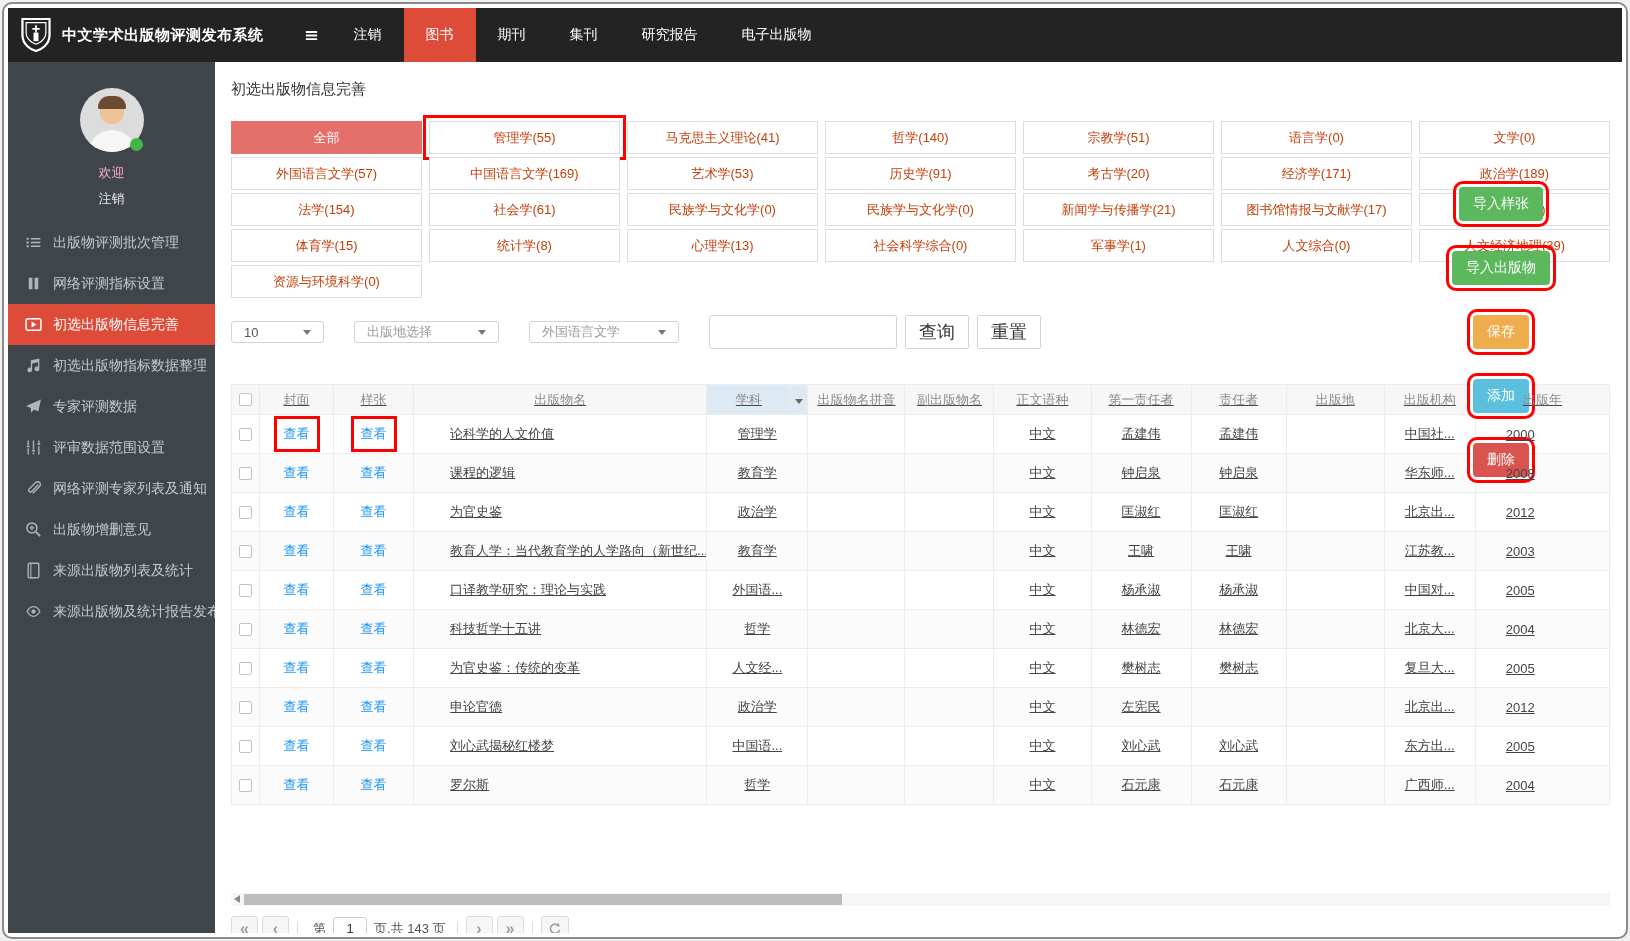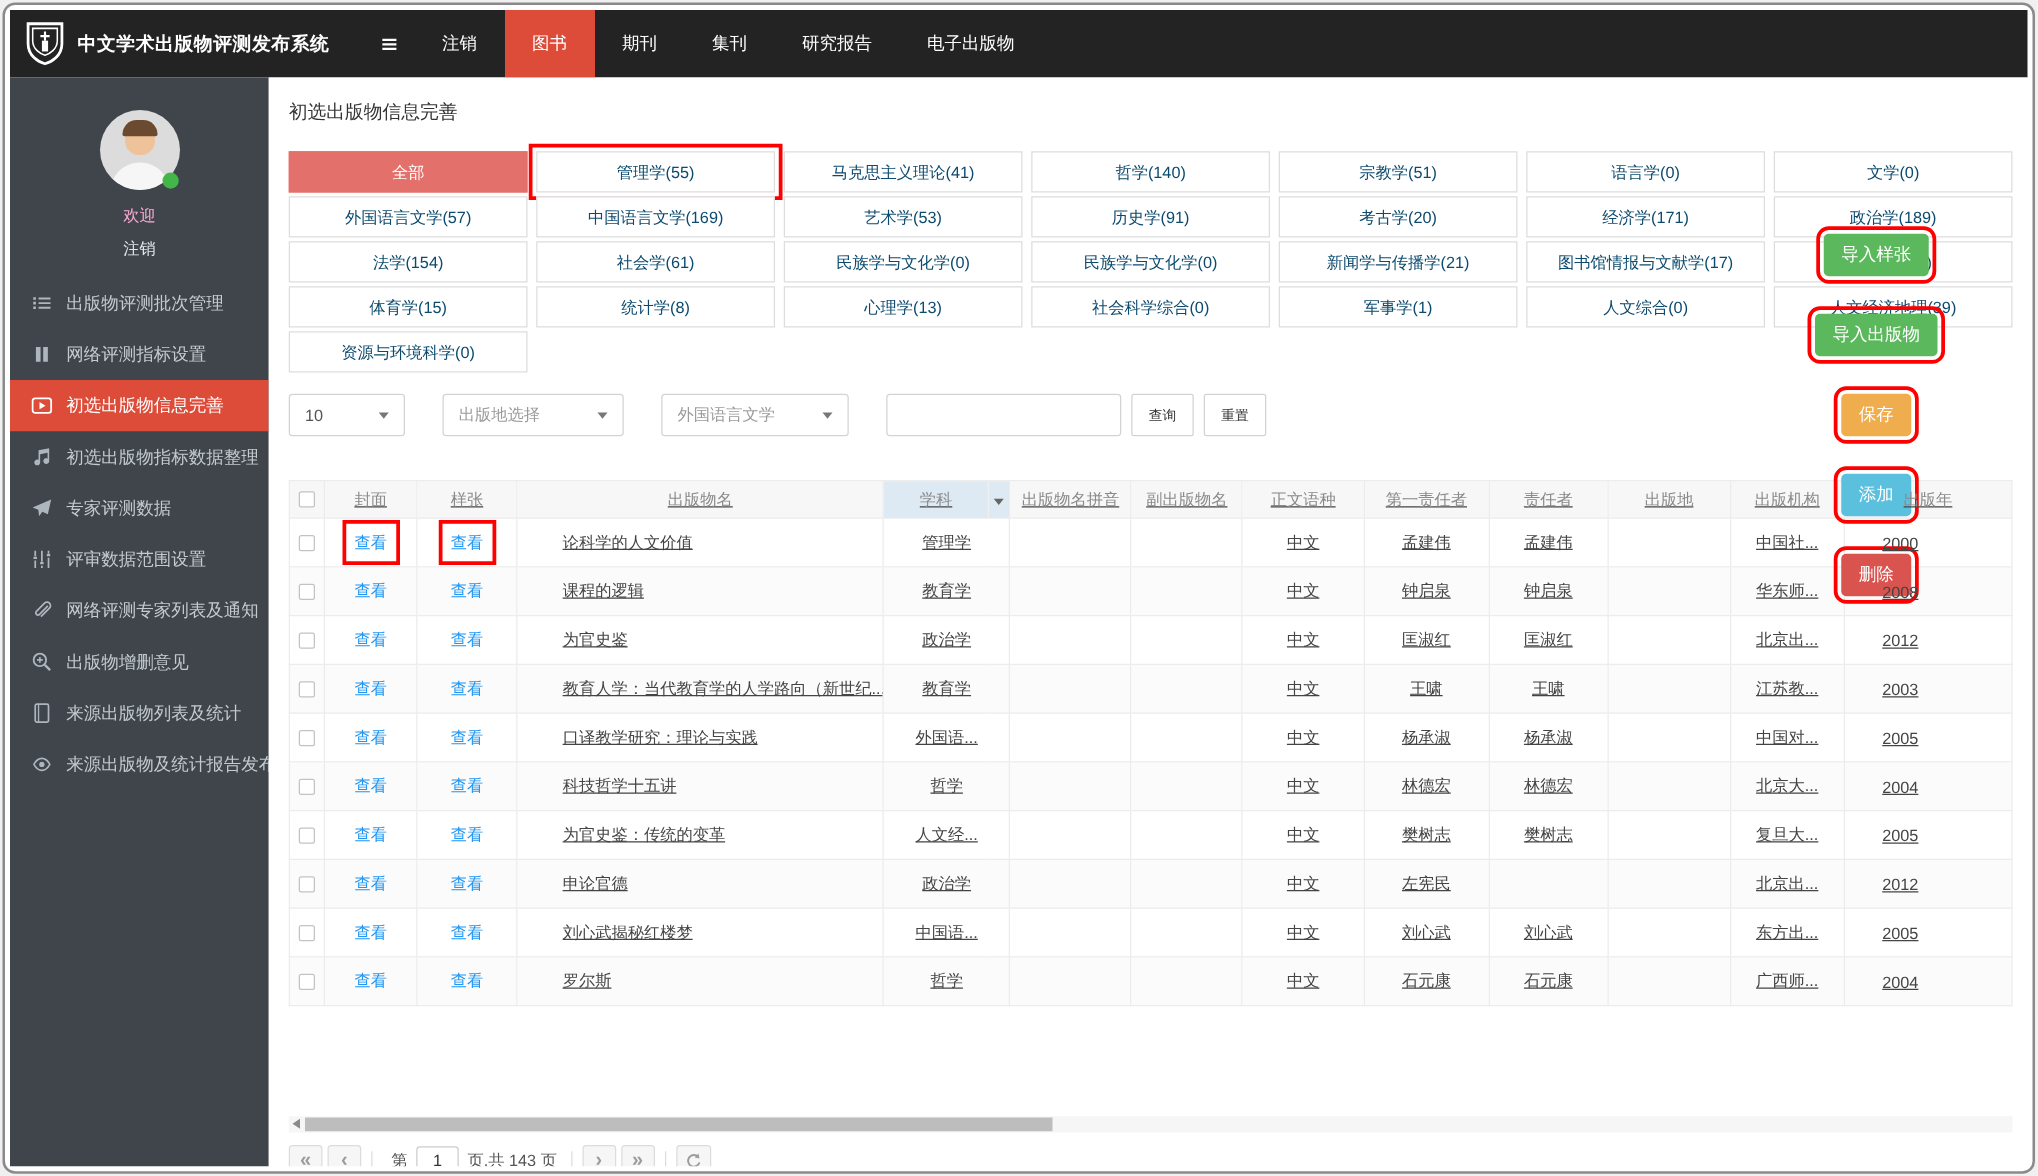--- a/index.html
+++ b/index.html
@@ -31,38 +31,38 @@
   .logout{text-align:center;color:#e3e6e9;font-size:13px;margin-top:8px;cursor:pointer;}
   .side-menu{margin-top:14px;}
   .side-item{height:41px;display:flex;align-items:center;padding-left:17px;color:#c3cad0;font-size:14px;cursor:pointer;white-space:nowrap;}
   .side-item.active{background:var(--accent);color:#fff;}
   .side-icon{width:17px;height:17px;margin-right:11px;color:#aeb6bd;flex:0 0 17px;display:inline-flex;}
   .side-item.active .side-icon{color:#fff;}
   .side-icon svg{width:100%;height:100%;}
   
   .page-title{margin-top:18px;font-size:15px;color:#333;}
   .cat-grid{margin-top:22px;display:grid;grid-template-columns:repeat(7,1fr);column-gap:7px;row-gap:3px;}
-  .cat-btn{height:33px;background:#fff;border:1px solid #ddd;font-size:13px;color:#0c4a6e;cursor:pointer;
+  .cat-btn{height:33px;background:#fff;border:1px solid #ddd;font-size:13px;color:#c2410c;cursor:pointer;
     font-family:inherit;white-space:nowrap;overflow:hidden;}
   .cat-btn.selected{background:var(--catsel);border-color:var(--catsel);color:#fff;}
   .annotated{outline:3px solid var(--annot);outline-offset:3px;}
   
   .controls{margin-top:16px;display:flex;align-items:center;height:36px;}
-  .select{height:34px;border:1px solid #d3d3d3;border-radius:3px;background:#fff;display:flex;
+  .select{height:22px;border:1px solid #d3d3d3;border-radius:3px;background:#fff;display:flex;
     align-items:center;justify-content:space-between;padding:0 12px;cursor:pointer;gap:20px;}
   .w-pagesize{width:93px;margin-right:30px;}
   .w-place{width:145px;margin-right:30px;}
   .w-org{width:150px;margin-right:30px;}
   .sel-val{font-size:13px;color:#9a9a9a;}
   .sel-val.dark{color:#555;}
   .sel-caret{width:0;height:0;border-left:4px solid transparent;border-right:4px solid transparent;border-top:5px solid #777;}
   .search-input{width:188px;height:34px;border:1px solid #d3d3d3;border-radius:3px;margin-right:8px;
     padding:0 10px;font-size:13px;font-family:inherit;color:#333;outline:none;}
   .ghost-btn{height:34px;padding:0 13px;background:#fff;border:1px solid #d3d3d3;border-radius:2px;
-    font-size:11px;color:#333;margin-right:8px;cursor:pointer;font-family:inherit;}
+    font-size:18px;color:#333;margin-right:8px;cursor:pointer;font-family:inherit;}
   .actions{margin-left:auto;margin-right:60px;display:flex;align-items:center;gap:30px;flex-direction:column;}
   .action-btn{height:34px;border:none;border-radius:4px;color:#fff;font-size:14px;padding:0 14px;
     cursor:pointer;font-family:inherit;white-space:nowrap;}
   
   .pub-table{border-collapse:collapse;table-layout:fixed;width:100%;margin-top:34px;font-size:13px;color:#444;text-decoration:underline;}
   .pub-table th,.pub-table td{border:1px solid #ececec;overflow:hidden;white-space:nowrap;}
   .th{height:30px;background:#f7f7f7;color:#8a8a8a;font-weight:normal;text-align:center;font-size:13px;}
   .th-subject,.th-caret{background:var(--subjbg);}
   .tri{display:inline-block;width:0;height:0;border-left:4px solid transparent;border-right:4px solid transparent;border-top:5px solid #666;}
   .td{height:39px;text-align:center;}

